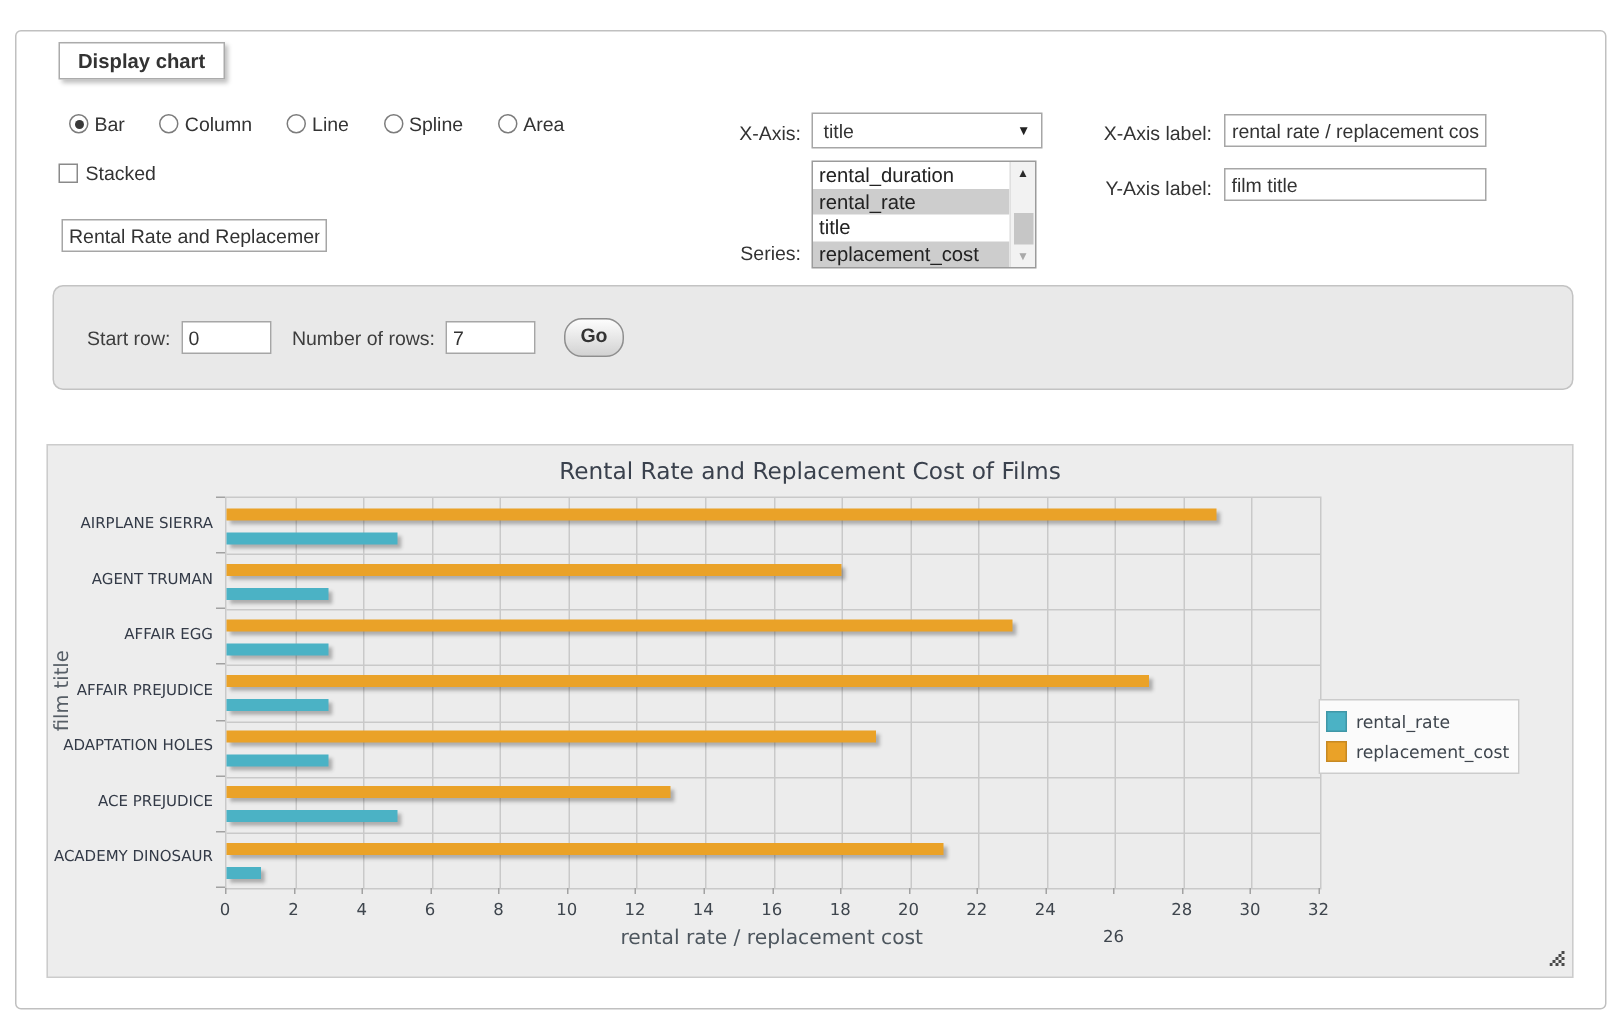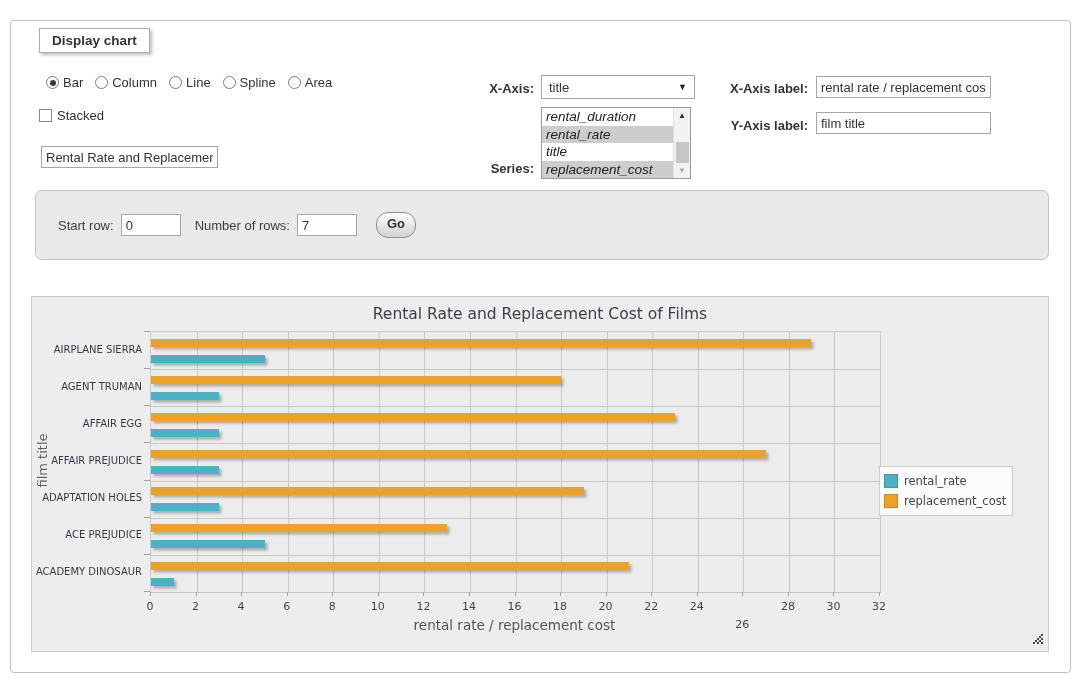--- a/index.html
+++ b/index.html
@@ -4,41 +4,41 @@
 <style>
   html,body{margin:0;padding:0;background:#ffffff;}
   body{width:1081px;height:681px;position:relative;font-family:"Liberation Sans",sans-serif;font-size:13px;color:#333;}
   .abs{position:absolute;}
 
   
   .main-fs{left:10px;top:20px;width:1059px;height:651px;border:1px solid #c0c0c0;border-radius:4px;background:#fff;}
   .fs-legend{left:28px;top:7px;background:#fff;border:1px solid #ababab;box-shadow:2px 2px 3px rgba(0,0,0,.25);padding:4px 12px;font-weight:bold;font-size:13.5px;color:#333;}
 
   
-  .radio-row{left:35px;top:54px;display:flex;align-items:center;gap:12px;}
+  .radio-row{left:35px;top:54px;display:flex;align-items:center;gap:23px;}
   .radio-opt{display:flex;align-items:center;gap:4px;cursor:default;}
   .radio{width:13px;height:13px;border:1px solid #7c7c7c;border-radius:50%;background:#fff;position:relative;box-sizing:border-box;}
   .radio.on::after{content:"";position:absolute;left:2.5px;top:2.5px;width:6px;height:6px;border-radius:50%;background:#3a3a3a;}
   .stacked-row{left:28px;top:87px;display:flex;align-items:center;gap:5px;}
   .checkbox{width:13px;height:13px;border:1px solid #8a8a8a;background:#fff;box-sizing:border-box;}
   input.txt{border:1px solid #a6a6a6;background:#fff;font-family:"Liberation Sans",sans-serif;font-size:13px;color:#333;padding:0 4px;box-sizing:border-box;height:22px;}
   .title-input{left:30px;top:125px;width:177px;}
-  .lbl{color:#333;font-weight:bold;}
+  .lbl{color:#333;}
   .xaxis-lbl{left:425px;top:60px;width:98px;text-align:right;}
   .series-lbl{left:425px;top:140px;width:98px;text-align:right;}
   .xlab-lbl{left:630px;top:60px;width:167px;text-align:right;}
   .ylab-lbl{left:630px;top:97px;width:167px;text-align:right;}
   .x-input{left:805px;top:55px;width:175px;}
   .y-input{left:805px;top:91px;width:175px;}
   .selectbox{left:530px;top:54px;width:154px;height:24px;border:1px solid #a6a6a6;background:#fff;display:flex;align-items:center;justify-content:space-between;padding:0 7px;box-sizing:border-box;}
   .sel-arrow{font-size:9px;color:#222;}
 
   
   .listbox{left:530px;top:86px;width:148px;height:70px;border:1px solid #9b9b9b;background:#fff;overflow:hidden;}
-  .list-items{position:absolute;left:0;top:0;right:17px;bottom:0;font-style:italic;}
+  .list-items{position:absolute;left:0;top:0;right:17px;bottom:0;}
   .list-item{height:17.5px;line-height:17.5px;padding-left:4px;font-size:13.5px;color:#222;white-space:nowrap;}
   .list-item.sel{background:#cdcdcd;}
   .sbar{position:absolute;top:0;right:0;width:17px;bottom:0;background:#f2f2f2;border-left:1px solid #e0e0e0;box-sizing:border-box;}
   .sb-btn{position:absolute;left:0;width:16px;height:15px;background:#f2f2f2;text-align:center;font-size:8px;line-height:15px;}
   .sb-up{top:0;color:#2b2b2b;}
   .sb-down{bottom:0;color:#a9a9a9;}
   .sb-thumb{position:absolute;left:1.5px;width:13px;top:34px;height:22px;background:#c6c6c6;}
 
   
   .rows-panel{left:24px;top:169px;width:1014px;height:70px;background:#e9e9e9;border:1px solid #c3c3c3;border-radius:7px;box-sizing:border-box;display:flex;align-items:center;padding-left:22px;}

